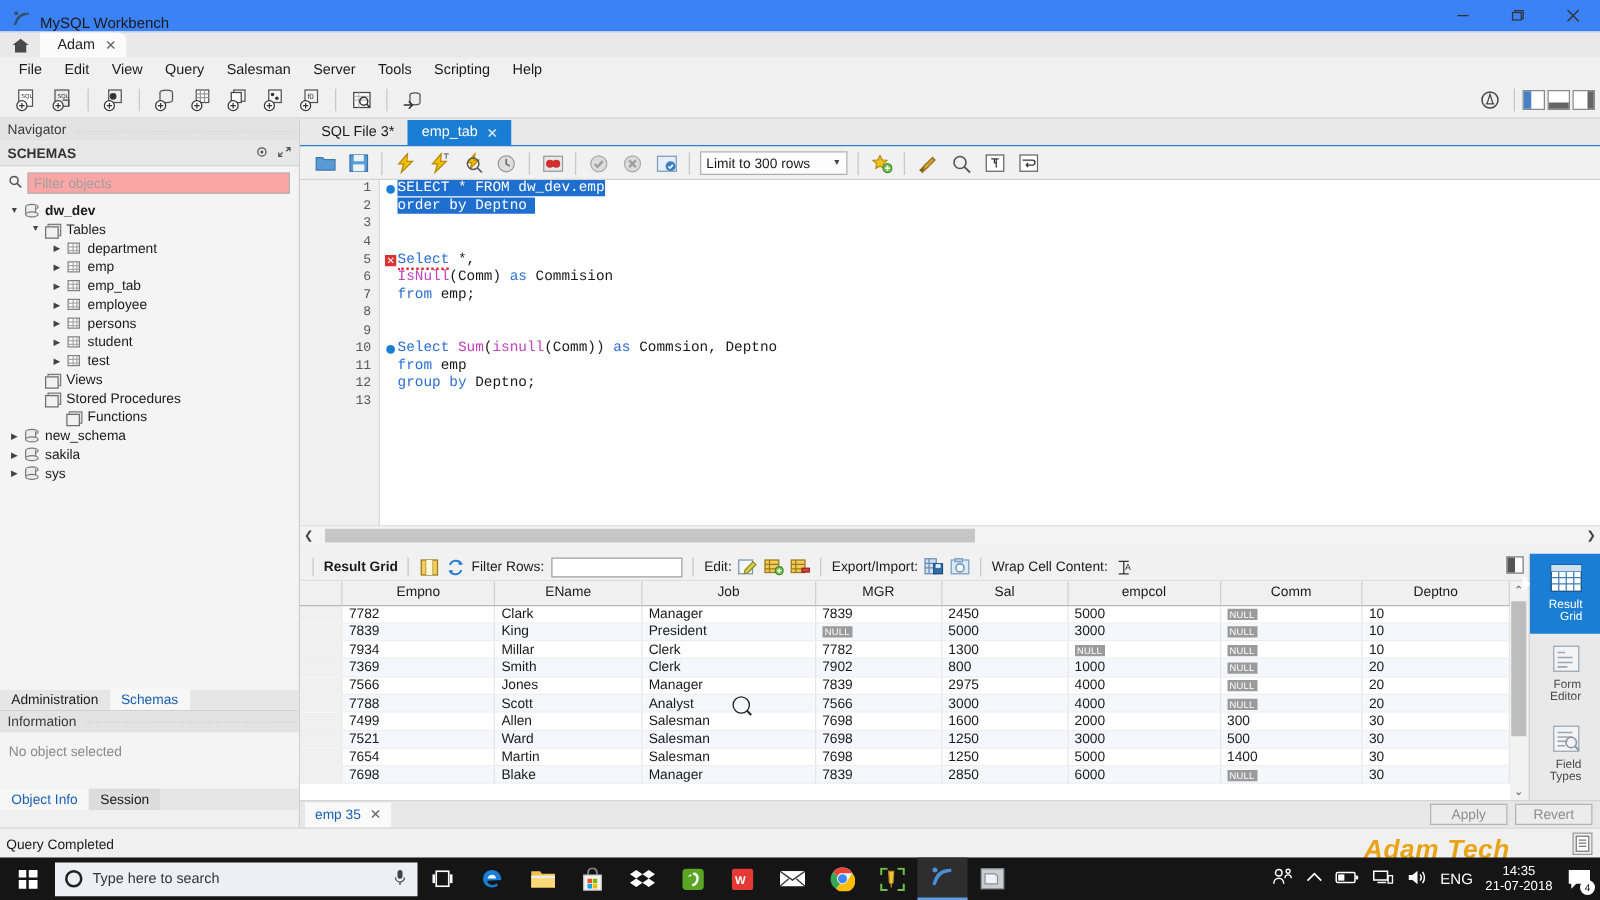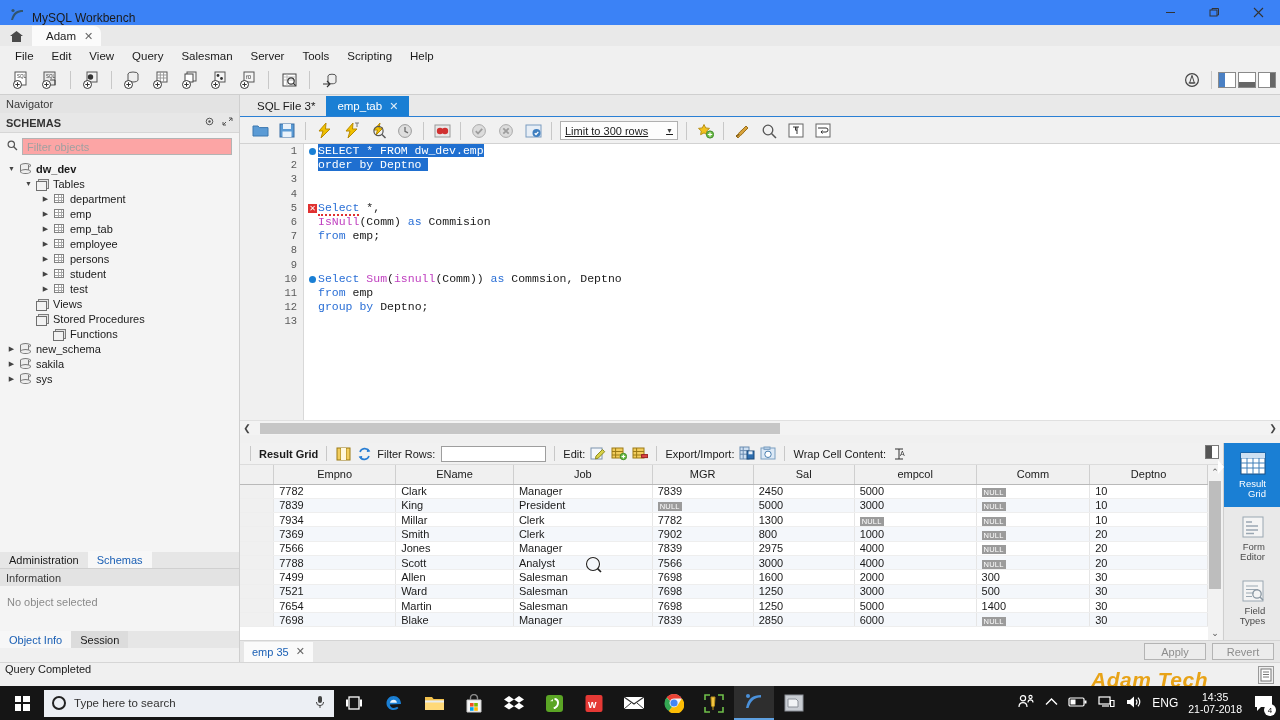--- a/index.html
+++ b/index.html
@@ -114,41 +114,41 @@
     background-image:radial-gradient(#b9b9b9 1px, transparent 1px); background-size:3px 3px; }
   #info-body { height:45px; background:#f4f4f4; padding:10px 0 0 7px; font-size:11px; color:#8a8a8a; }
   #obj-tabs { height:17px; display:flex; align-items:flex-end; background:#e6e6e6; }
   #obj-tabs .ltab.sel { background:#f7f7f7; color:#1a5fb4; }
   #obj-tabs .ltab.gry { background:#dcdcdc; color:#1a1a1a; }
 
   
   #statusbar {
     position:absolute; left:0; top:662px; width:1280px; height:20px;
     background:#f0f0f0; border-top:1px solid #d6d6d6;
-    display:flex; align-items:flex-start; padding-left:5px; font-size:11px; color:#1a1a1a;
+    display:flex; align-items:flex-end; padding-left:5px; font-size:11px; color:#1a1a1a;
   }
 
   
   #editor-tabs {
     position:absolute; left:240px; top:95px; width:1040px; height:22px;
     background:#e9e9e9; display:flex; align-items:flex-end; padding-left:6px;
     border-bottom:1px solid #2a7fd4;
   }
   .etab { height:20px; padding:0 11px; display:flex; align-items:center; gap:7px; font-size:11.5px; color:#1a1a1a; }
   .etab.active { background:#1a7fd4; color:#fff; }
   .etab .x { font-size:11px; opacity:.85; }
 
   #editor-toolbar {
     position:absolute; left:240px; top:118px; width:1040px; height:26px;
     background:#f1f1f1; border-bottom:1px solid #d2d2d2;
     display:flex; align-items:center; padding-left:7px; gap:1px;
   }
   #limit-select {
     height:19px; min-width:118px; border:1px solid #b0b0b0; background:#fdfdfd;
-    display:flex; align-items:center; padding:0 4px; font-size:11px; color:#1a1a1a; margin:0 3px;text-decoration:underline;
+    display:flex; align-items:center; padding:0 4px; font-size:11px; color:#1a1a1a; margin:0 3px;
   }
   #limit-select .cv { flex:1; }
   #limit-select .arrow { font-size:7px; color:#444; }
 
   #sqlarea {
     position:absolute; left:240px; top:144px; width:1040px; height:276px;
     background:#ffffff; overflow:hidden;
   }
   #gutter {
     position:absolute; left:0; top:0; width:64px; height:276px;

